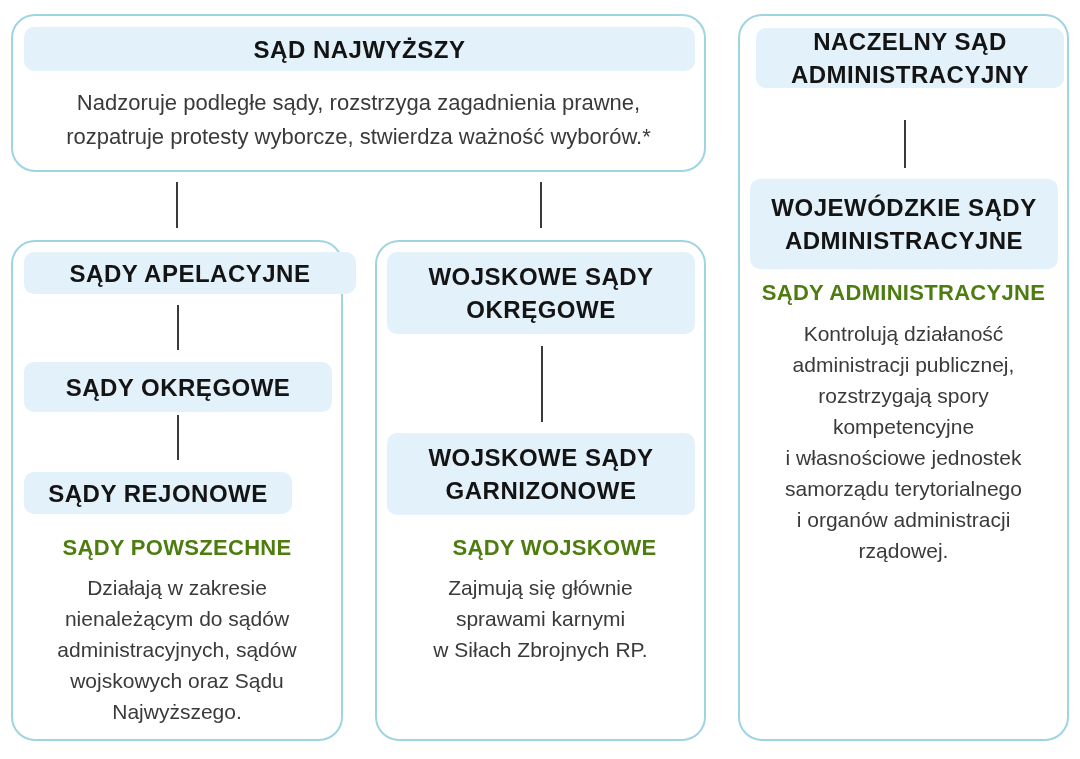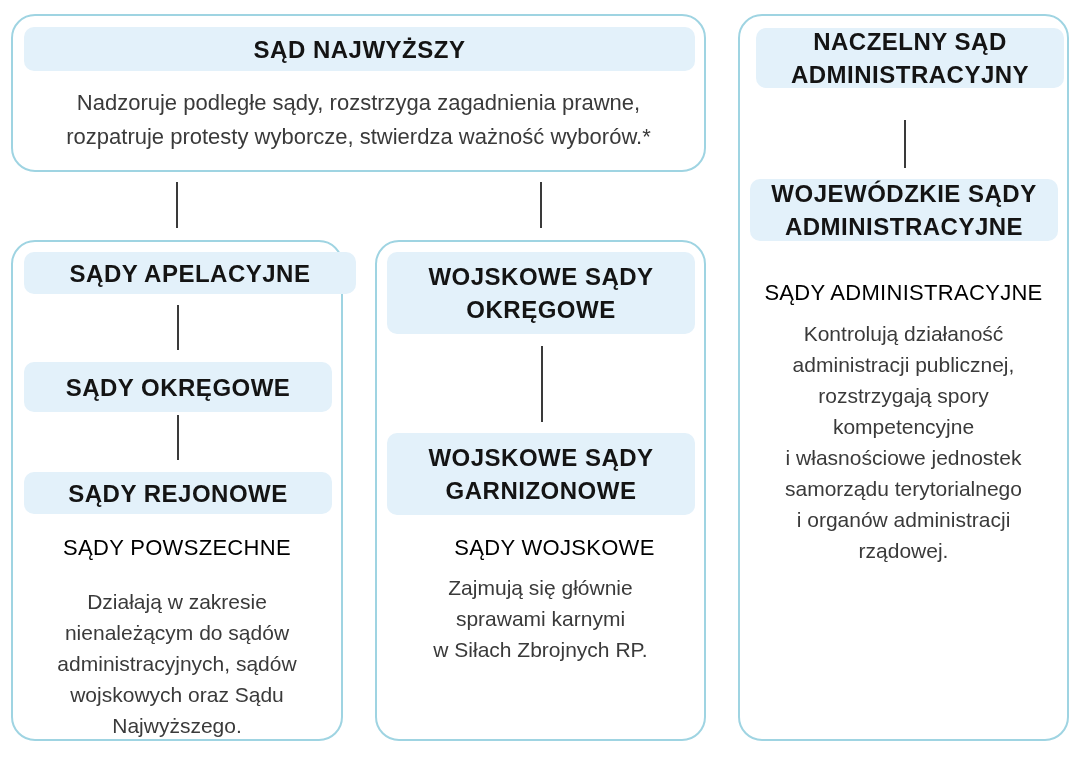--- a/index.html
+++ b/index.html
@@ -14,21 +14,21 @@
   }
   .pill {
     position: absolute; background: #e3f1fa; border-radius: 10px;
     display: flex; align-items: center; justify-content: center; text-align: center;
     font-weight: bold; color: #141414; font-size: 24px; letter-spacing: 0.5px;
     line-height: 33px; box-sizing: border-box;
   }
   .vline { position: absolute; width: 1.5px; background: #3a3a3a; }
   .cat {
     position: absolute; left: 0; right: 0; text-align: center;
-    font-weight: normal; color: #000000; font-size: 22px; letter-spacing: 0.3px;
+    font-weight: bold; color: #4d7c0f; font-size: 22px; letter-spacing: 0.3px;
   }
   .desc {
     position: absolute; left: 0; right: 0; text-align: center;
     color: #3a3a3a; font-size: 21px; line-height: 31px;
   }
   .top-desc {
     position: absolute; left: 12px; right: 12px; text-align: center;
     color: #3a3a3a; font-size: 22px; line-height: 34px;
   }
   .l { display: block; }
@@ -51,25 +51,25 @@
 
 <div class="frame" style="left:11px; top:240px; width:332px; height:501px;">
   <div class="pill" style="left:11px; top:10px; width:332px; height:42px;">
     <span>SĄDY APELACYJNE</span>
   </div>
   <div class="vline" style="left:164px; top:63px; height:45px;"></div>
   <div class="pill" style="left:11px; top:120px; width:308px; height:50px;">
     <span>SĄDY OKRĘGOWE</span>
   </div>
   <div class="vline" style="left:164px; top:173px; height:45px;"></div>
-  <div class="pill" style="left:11px; top:230px; width:308px; height:42px;">
+  <div class="pill" style="left:11px; top:230px; width:268px; height:42px;">
     <span>SĄDY REJONOWE</span>
   </div>
   <div class="cat" style="top:293px;">SĄDY POWSZECHNE</div>
-  <div class="desc" style="top:344px;">
+  <div class="desc" style="top:330px;">
     <span class="l">Działają w zakresie</span>
     <span class="l">nienależącym do sądów</span>
     <span class="l">administracyjnych, sądów</span>
     <span class="l">wojskowych oraz Sądu</span>
     <span class="l">Najwyższego.</span>
   </div>
 </div>
 
 <div class="frame" style="left:375px; top:240px; width:331px; height:501px;">
   <div class="pill" style="left:10px; top:10px; width:308px; height:82px;">
@@ -94,21 +94,21 @@
 </div>
 
 <div class="frame" style="left:738px; top:14px; width:331px; height:727px;">
   <div class="pill" style="left:16px; top:12px; width:308px; height:60px;">
     <span>
       <span class="l">NACZELNY SĄD</span>
       <span class="l">ADMINISTRACYJNY</span>
     </span>
   </div>
   <div class="vline" style="left:164px; top:104px; height:48px;"></div>
-  <div class="pill" style="left:10px; top:163px; width:308px; height:62px;">
+  <div class="pill" style="left:10px; top:163px; width:308px; height:90px;">
     <span>
       <span class="l">WOJEWÓDZKIE SĄDY</span>
       <span class="l">ADMINISTRACYJNE</span>
     </span>
   </div>
   <div class="cat" style="top:264px;">SĄDY ADMINISTRACYJNE</div>
   <div class="desc" style="top:302px;">
     <span class="l">Kontrolują działaność</span>
     <span class="l">administracji publicznej,</span>
     <span class="l">rozstrzygają spory</span>

